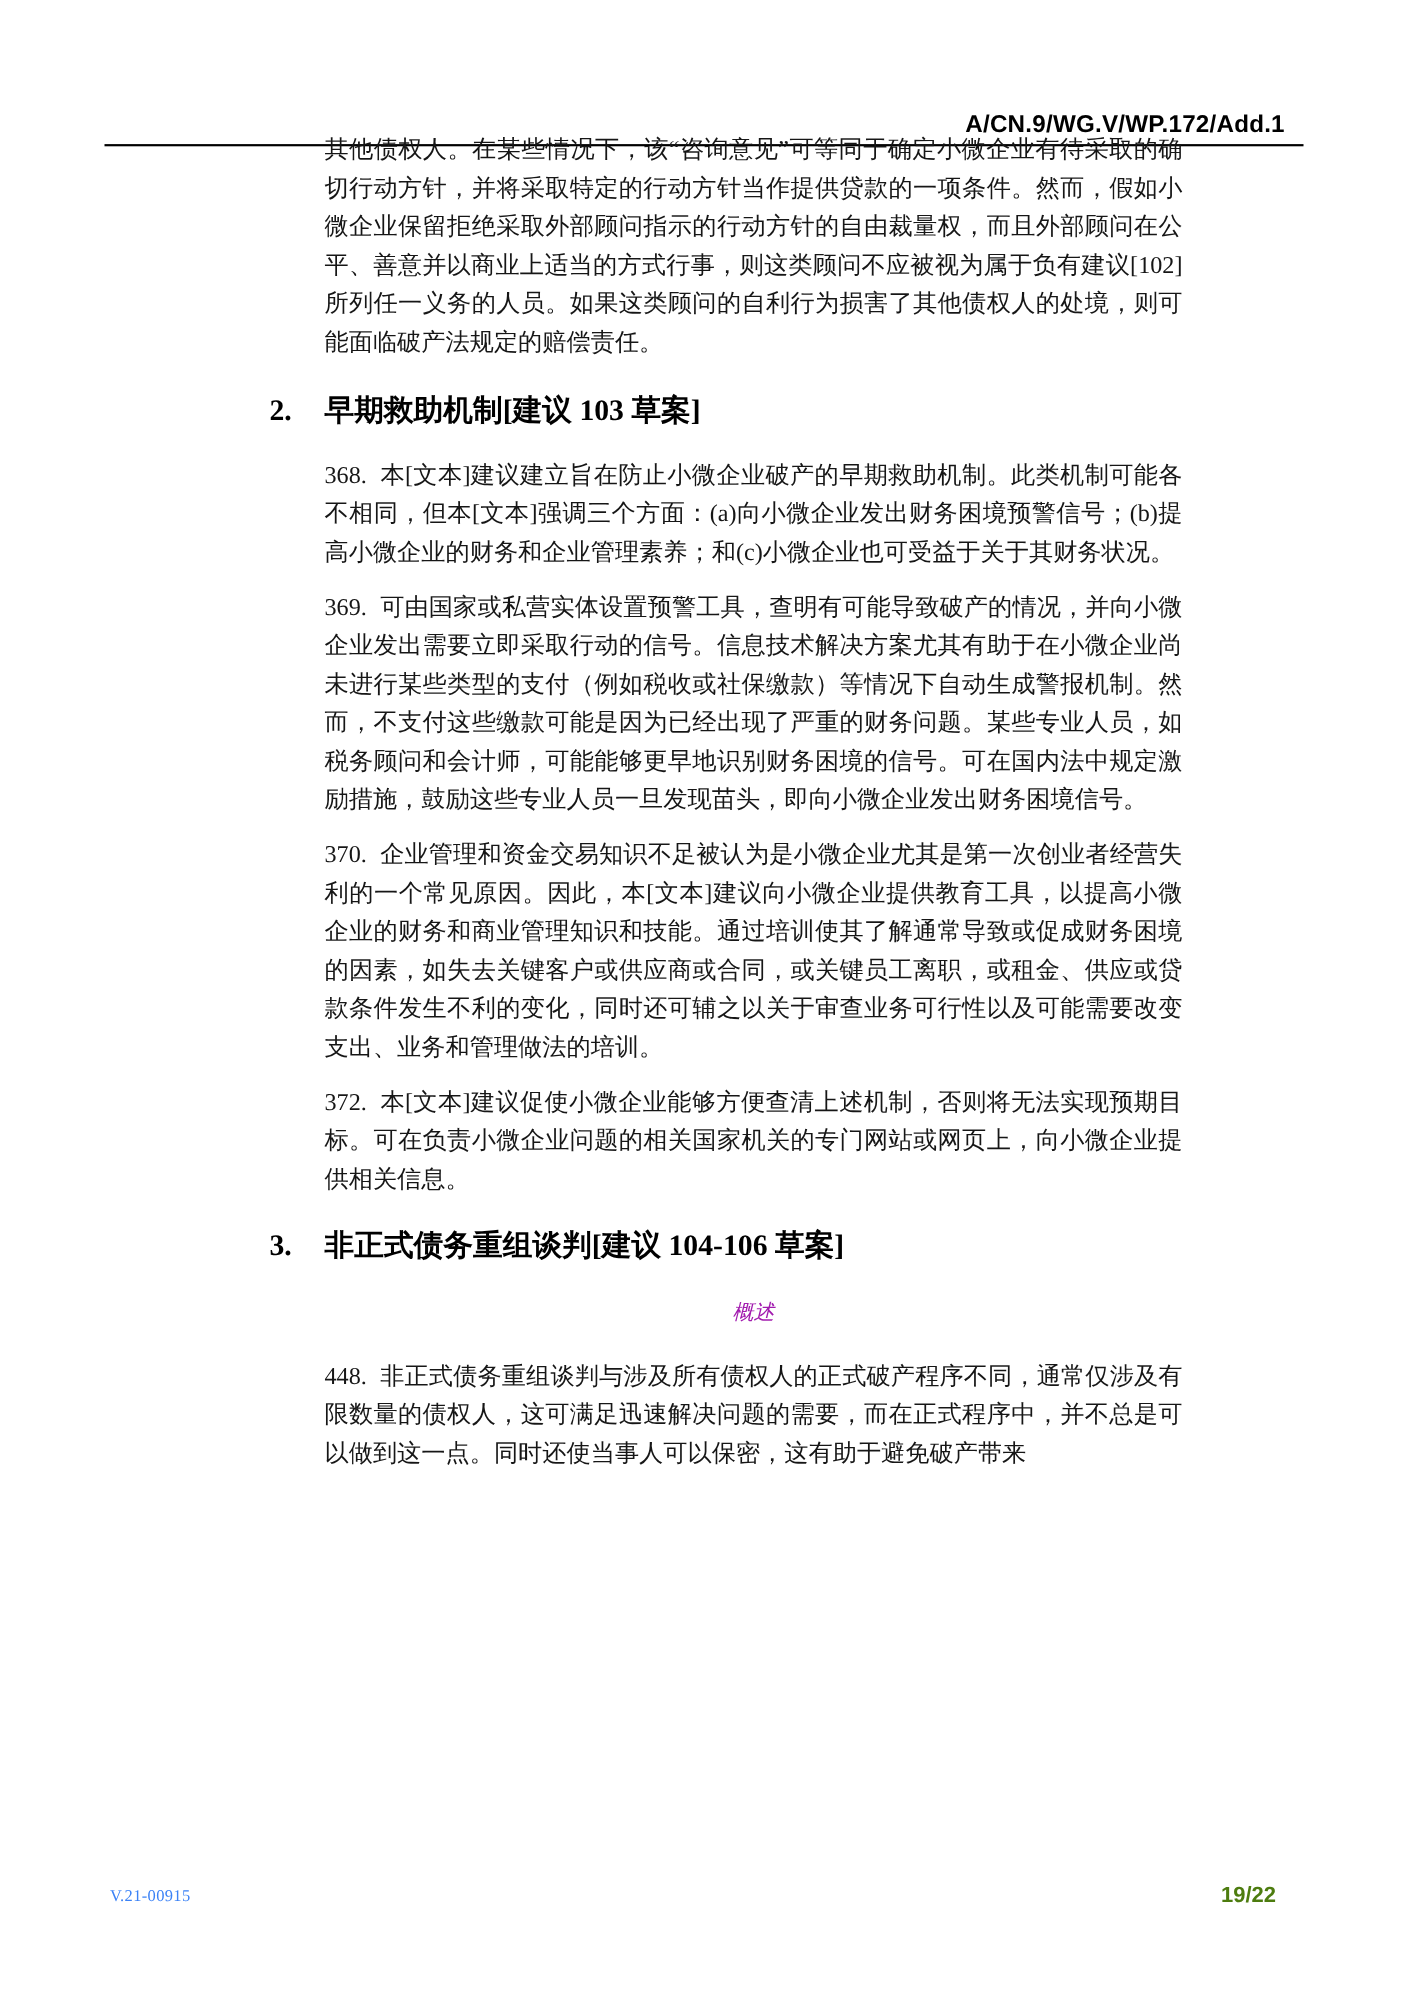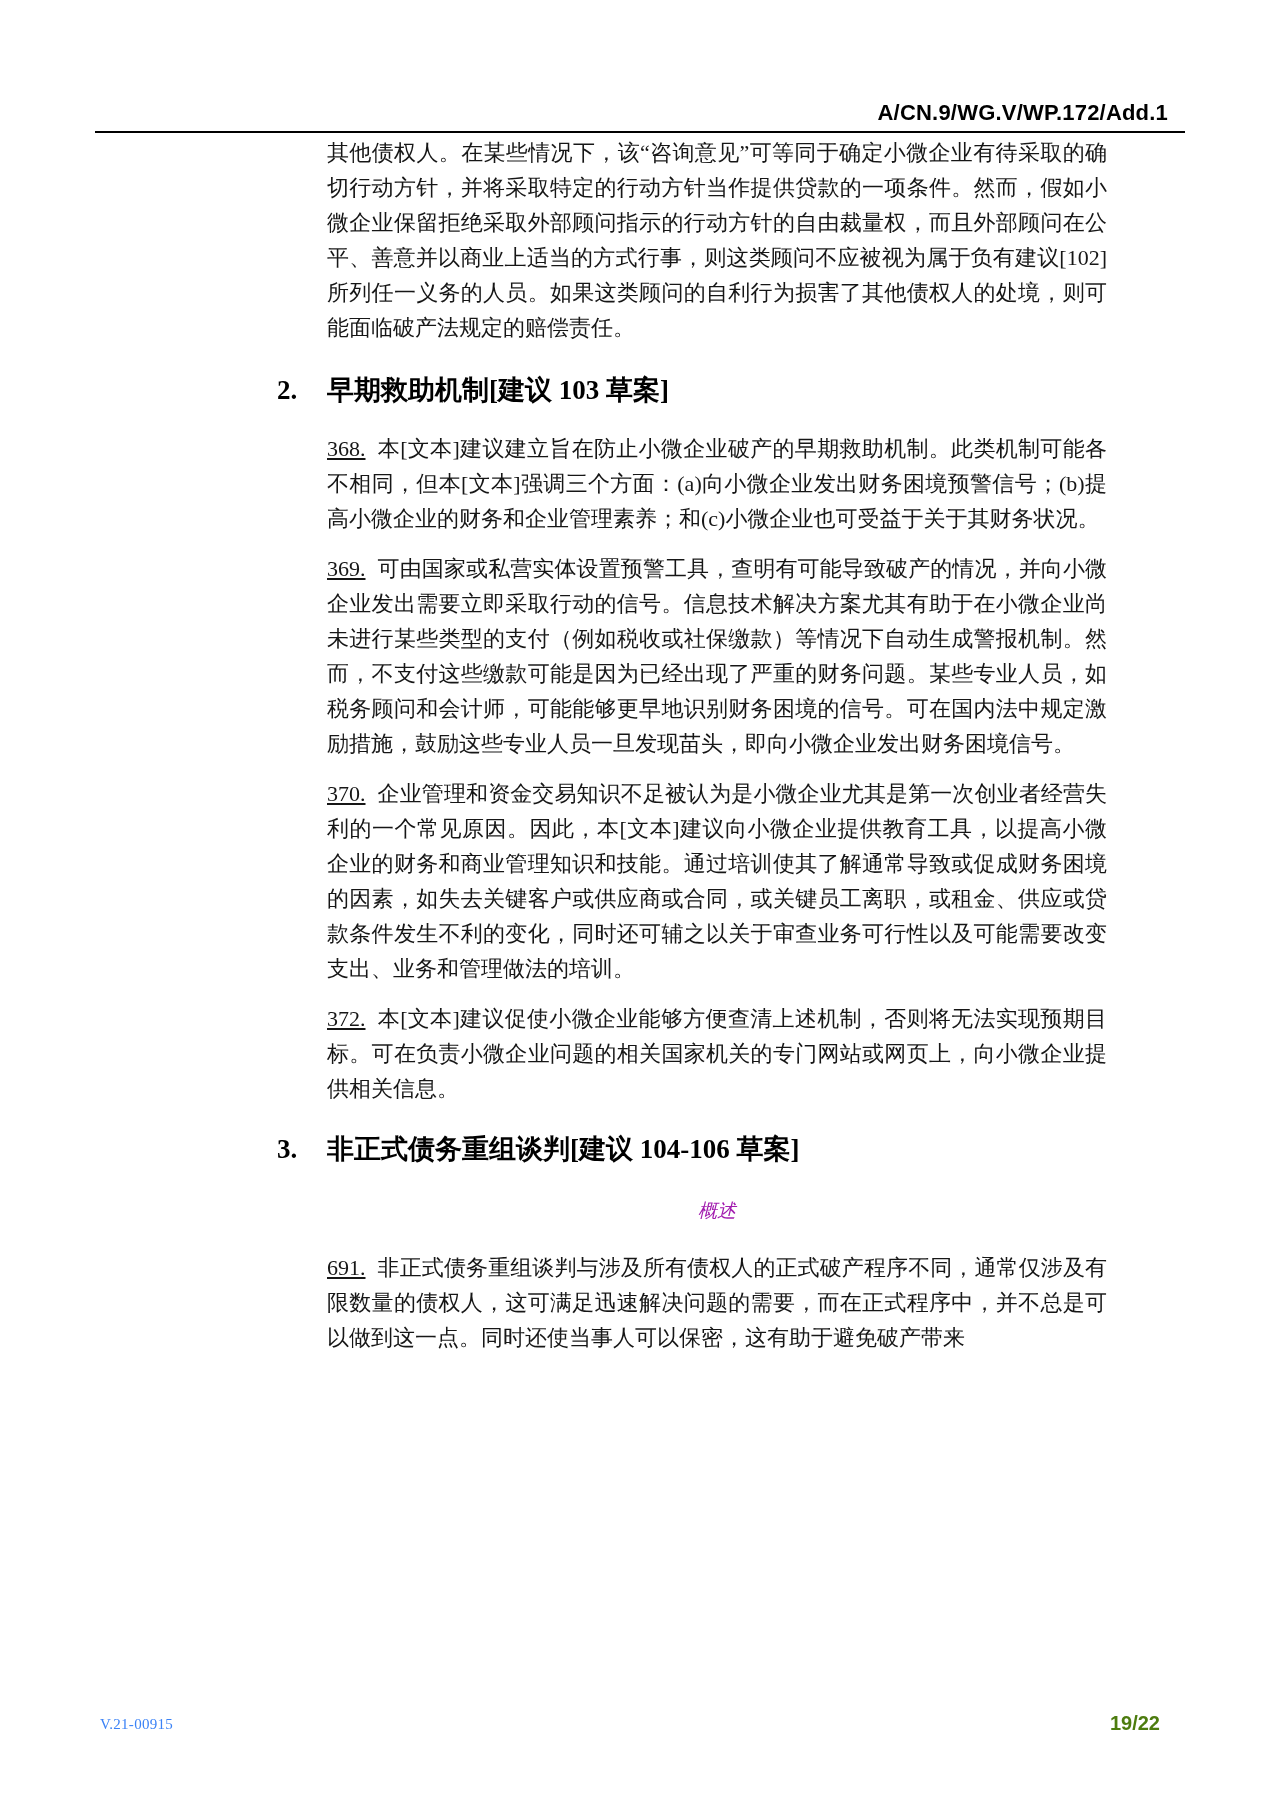--- a/index.html
+++ b/index.html
@@ -29,36 +29,34 @@
   .header-rule {
     position: absolute;
     top: 131px;
     left: 95px;
     width: 1090px;
     height: 0;
     border-top: 2px solid #000000;
   }
   .body-col {
     position: absolute;
-    top: 135px;
+    top: 118px;
     left: 245px;
     width: 830px;
-    margin-left: 32px;
   }
   .para {
     margin: 0 0 15px 0;
     padding-left: 50px;
     font-size: 22px;
     line-height: 35px;
     text-align: justify;
     color: #161616;
   }
   .para .pnum {
     margin-right: 12px;
-    text-decoration: underline;
   }
   .section-heading {
     margin: 30px 0 25px 0;
     font-size: 27px;
     line-height: 31px;
     font-weight: bold;
     color: #000000;
   }
   .section-heading.h3 {
     margin: 28px 0 33px 0;
@@ -119,21 +117,21 @@
 
 
     <p class="para"><span class="pnum">372.</span><span>本[文本]建议促使小微企业能够方便查清上述机制，否则将无法实现预期目标。可在负责小微企业问题的相关国家机关的专门网站或网页上，向小微企业提供相关信息。</span></p>
 
     <div class="section-heading h3">
       <span class="hnum">3.</span><span>非正式债务重组谈判[建议 104-106 草案]</span>
     </div>
 
     <div class="subhead">概述</div>
 
-    <p class="para"><span class="pnum">691.</span><span>非正式债务重组谈判与涉及所有债权人的正式破产程序不同，通常仅涉及有限数量的债权人，这可满足迅速解决问题的需要，而在正式程序中，并不总是可以做到这一点。同时还使当事人可以保密，这有助于避免破产带来</span></p>
+    <p class="para"><span class="pnum">448.</span><span>非正式债务重组谈判与涉及所有债权人的正式破产程序不同，通常仅涉及有限数量的债权人，这可满足迅速解决问题的需要，而在正式程序中，并不总是可以做到这一点。同时还使当事人可以保密，这有助于避免破产带来</span></p>
 
   </div>
 
   <div class="footer-left">V.21-00915</div>
 
   <div class="footer-right">19/22</div>
 
 </div>
 
 </body></html>

